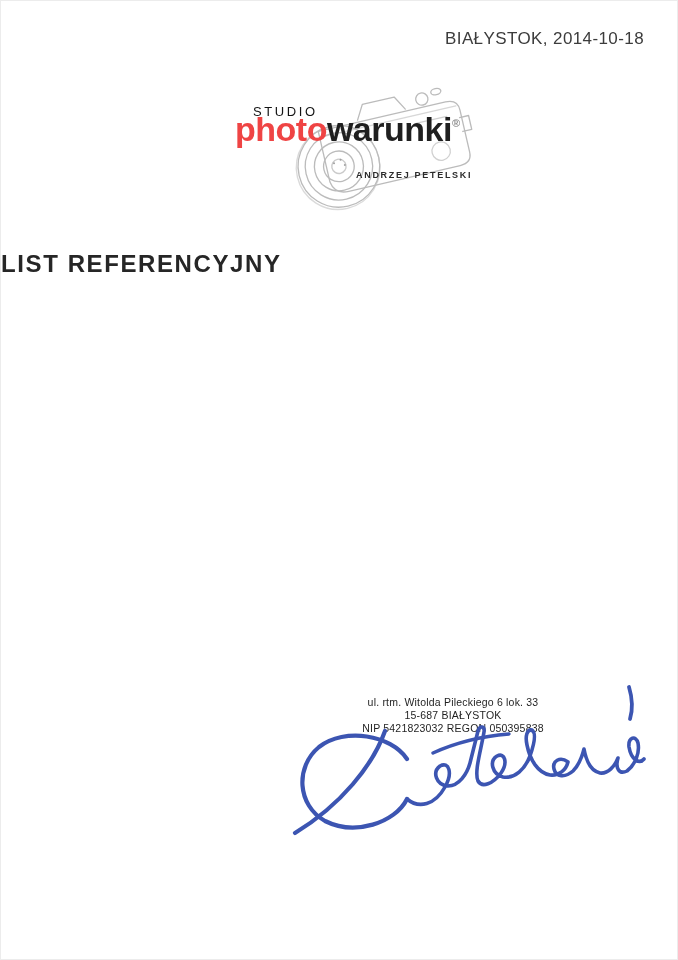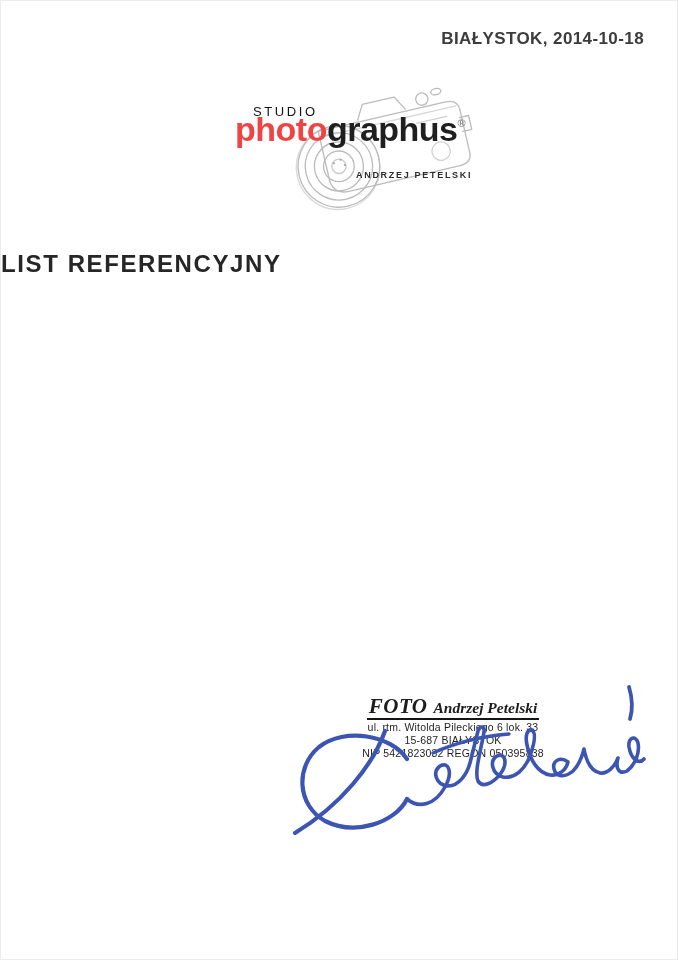--- a/index.html
+++ b/index.html
@@ -1,19 +1,19 @@
 <!DOCTYPE html>
 <html lang="pl"><head>
 <meta charset="utf-8">
 <style>
   html,body{margin:0;padding:0;background:#ffffff;}
   body{width:678px;height:960px;overflow:hidden;font-family:"Liberation Sans",sans-serif;}
   .page{position:relative;width:678px;height:960px;background:#ffffff;box-sizing:border-box;border:1px solid #ececec;}
 
-  .date-line{position:absolute;top:28px;right:33px;font-size:17px;font-weight:bold;
+  .date-line{position:absolute;top:28px;right:33px;font-size:17px;font-weight:normal;
              letter-spacing:.4px;color:#3c3c3c;text-align:center;}
 
   
   .logo{position:absolute;left:229px;top:92px;width:248px;height:110px;}
   .camera-svg{position:absolute;left:46px;top:0;width:200px;height:112px;overflow:visible;}
   .studio-label{position:absolute;left:23px;top:11px;font-size:13px;font-weight:normal;
                 letter-spacing:2.6px;color:#141414;text-align:right;}
   .wordmark{position:absolute;left:5px;top:19px;font-size:34px;font-weight:bold;
             letter-spacing:-.5px;white-space:nowrap;line-height:1;}
   .word-red{color:#ef4444;}
@@ -67,33 +67,32 @@
         <circle cx="58" cy="62" r="15"></circle>
         <circle cx="58" cy="62" r="7" opacity=".8"></circle>
         <circle cx="54" cy="58" r="1" fill="#9a9a9a" stroke="none"></circle>
         <circle cx="61" cy="56" r="1" fill="#9a9a9a" stroke="none"></circle>
         <circle cx="64" cy="62" r="1" fill="#9a9a9a" stroke="none"></circle>
         <path d="M142,38 h30" opacity=".7"></path>
         <path d="M150,70 a9,9 0 1 0 18,0 a9,9 0 1 0 -18,0" opacity=".7"></path>
       </g>
     </svg>
     <div class="studio-label">STUDIO</div>
-    <div class="wordmark"><span class="word-red">photo</span><span class="word-dark">graphus</span><span class="reg-mark">®</span></div>
+    <div class="wordmark"><span class="word-red">photo</span><span class="word-dark">warunki</span><span class="reg-mark">®</span></div>
     <div class="logo-owner">ANDRZEJ PETELSKI</div>
   </div>
 
   <h1 class="letter-title">LIST REFERENCYJNY</h1>
 
   <div class="body-text">
   </div>
 
   <div class="sign-area">
 
     <div class="stamp">
-      <div class="stamp-head"><span class="stamp-brand">FOTO</span><span class="stamp-owner">Andrzej Petelski</span></div>
       <div class="stamp-line">ul. rtm. Witolda Pileckiego 6 lok. 33</div>
       <div class="stamp-line">15-687 BIAŁYSTOK</div>
       <div class="stamp-line">NIP 5421823032  REGON 050395838</div>
     </div>
 
     <svg class="signature-svg" viewBox="0 0 360 170" fill="none" stroke-width="4.2" stroke-linecap="round" stroke-linejoin="round">
       <path stroke="#3c55b2" d="M120,86 C104,62 58,54 32,74 C8,94 10,132 38,148 C68,163 108,150 120,126"></path>
       <path stroke="#3c55b2" d="M98,58 C86,92 54,132 8,160"></path>
       <path stroke="#3c55b2" stroke-width="3.6" d="M120,126 C132,136 148,132 158,114 C166,100 162,88 153,93 C145,99 149,112 161,113 C172,113 180,101 183,90 L191,58 C193,52 198,53 197,59 C194,77 187,99 191,108 C195,115 206,111 214,100 C221,90 218,79 210,83 C202,88 205,101 216,104 C228,106 238,96 243,83 C248,69 249,60 245,57 C240,56 238,63 240,72 C243,87 251,100 263,102 C272,103 279,97 281,89 C273,83 265,88 267,96 C269,104 278,105 286,98 C292,92 295,84 297,76 C299,87 304,98 313,100 C321,101 328,93 331,85 C328,95 332,102 340,98 C348,92 353,80 351,70 C349,62 341,64 342,74 C344,86 352,92 357,86"></path>
       <path stroke="#3c55b2" stroke-width="3.4" d="M146,80 C170,69 198,63 222,61"></path>

